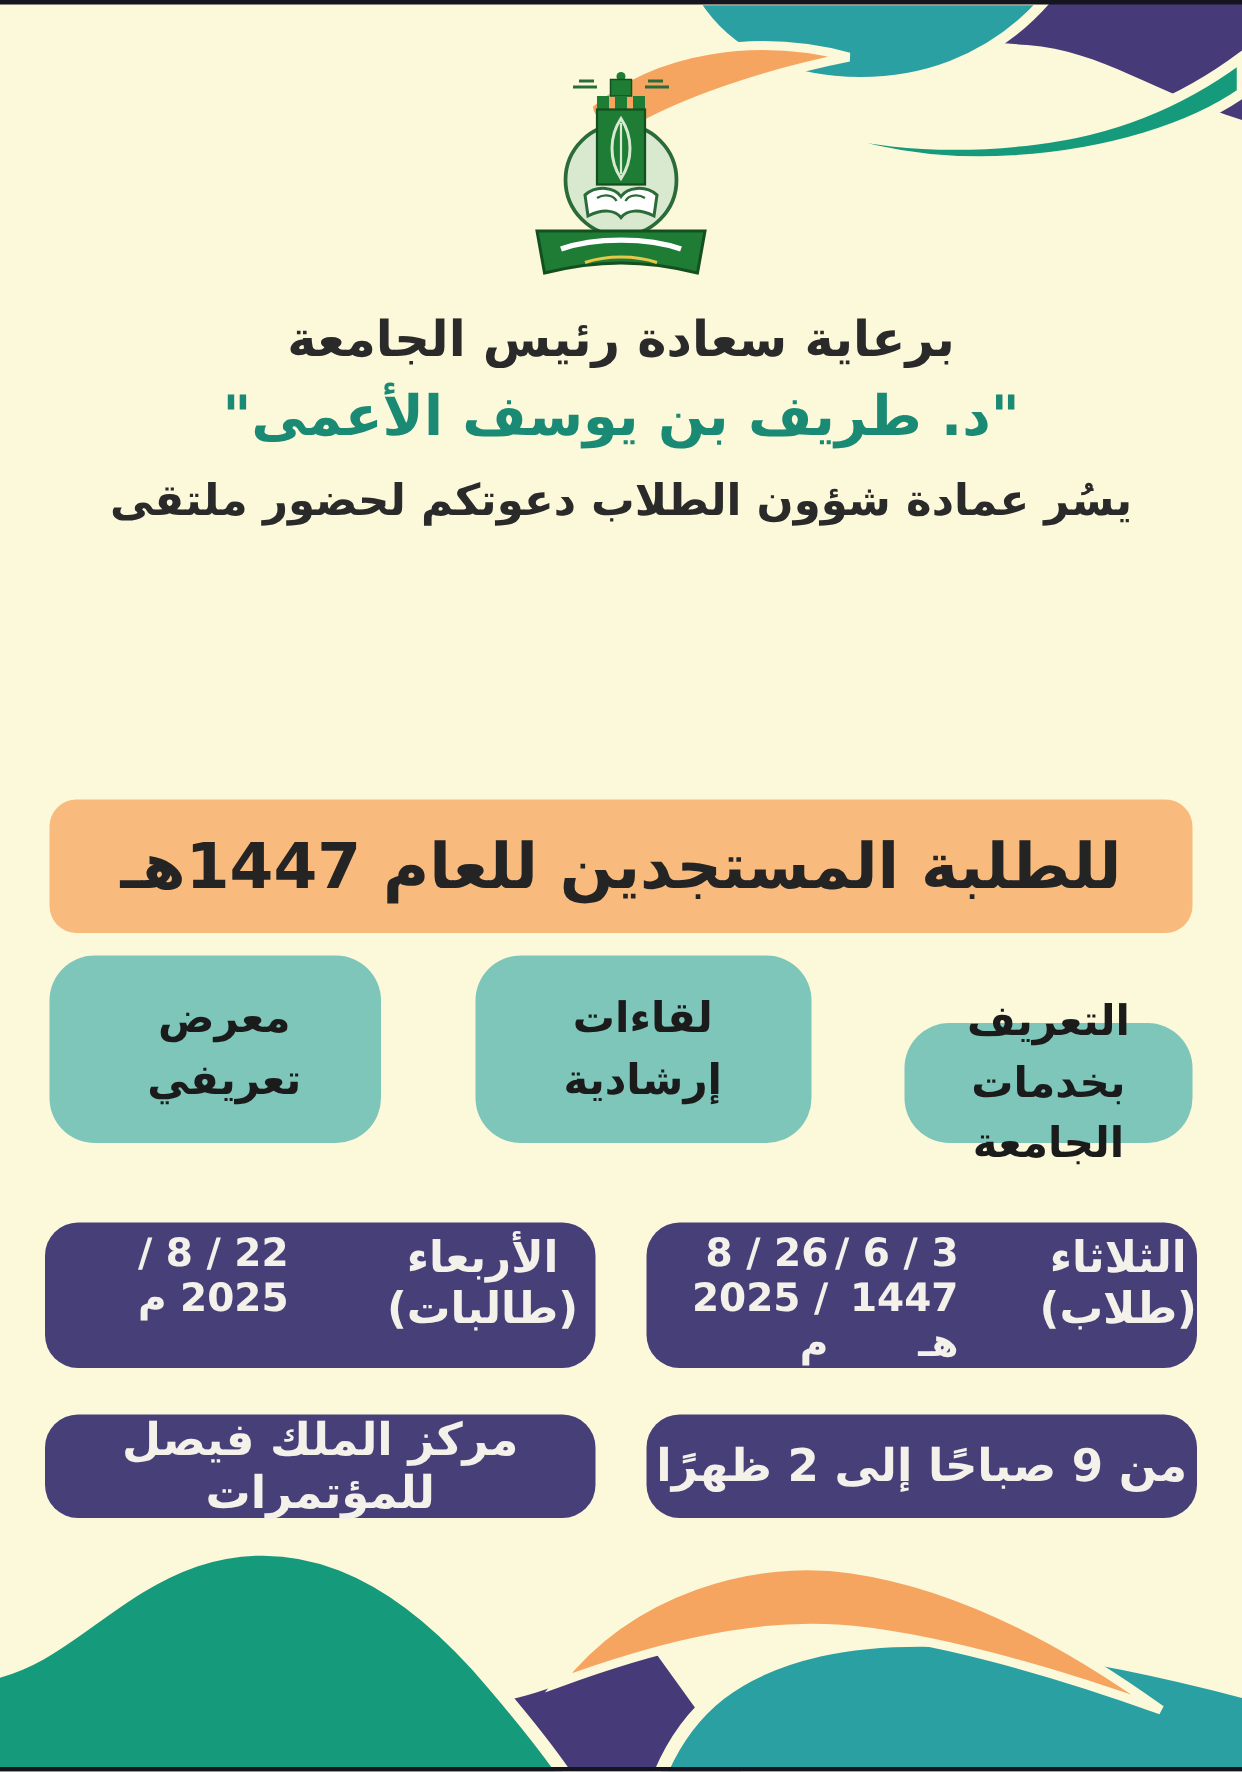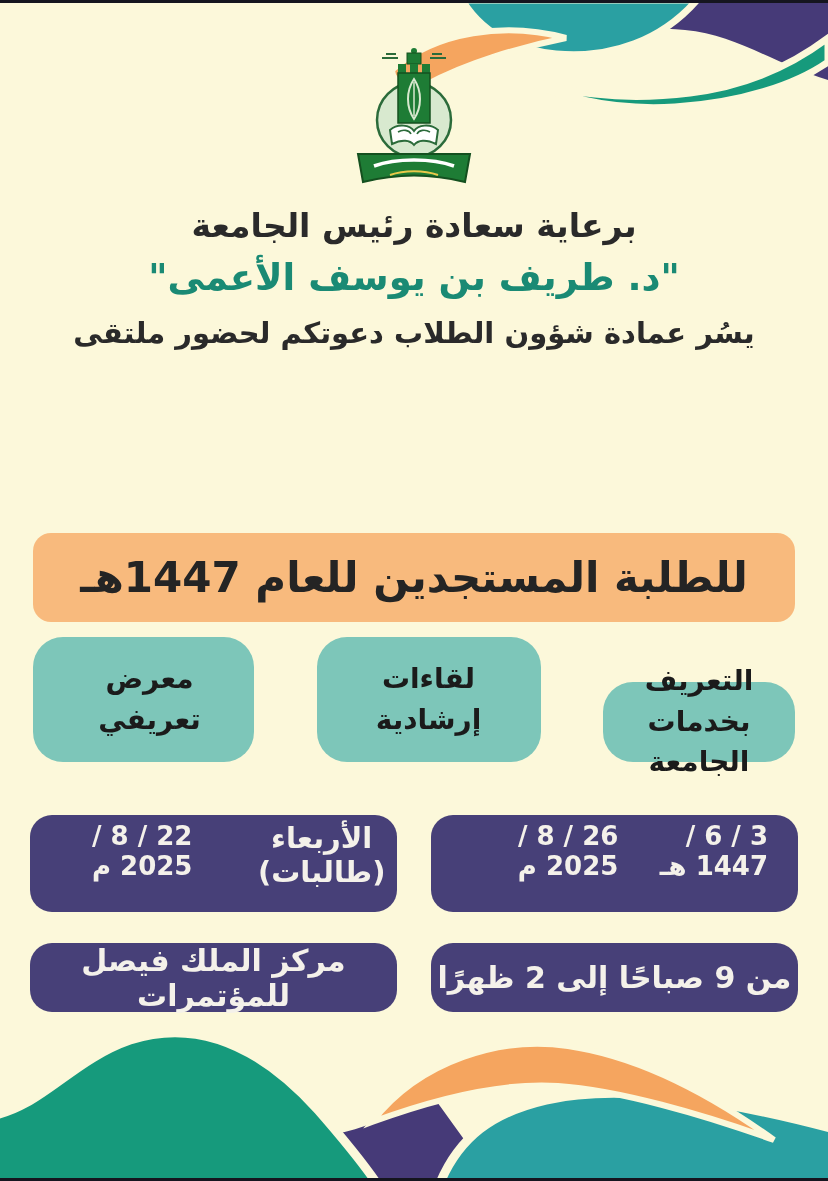--- a/index.html
+++ b/index.html
@@ -111,20 +111,21 @@
   </div>
 
   <div class="features">
     <div class="feature-box">التعريف بخدمات الجامعة</div>
     <div class="feature-box">لقاءات إرشادية</div>
     <div class="feature-box">معرض تعريفي</div>
   </div>
 
   <div class="sessions">
     <div class="session-box">
+      <div class="session-day">الثلاثاء (طلاب)</div>
       <div class="session-dates">
         <span>3 / 6 / 1447 هـ</span>
         <span>26 / 8 / 2025 م</span>
       </div>
     </div>
     <div class="session-box">
       <div class="session-day">الأربعاء (طالبات)</div>
       <div class="session-dates">
         <span>22 / 8 / 2025 م</span>
       </div>

